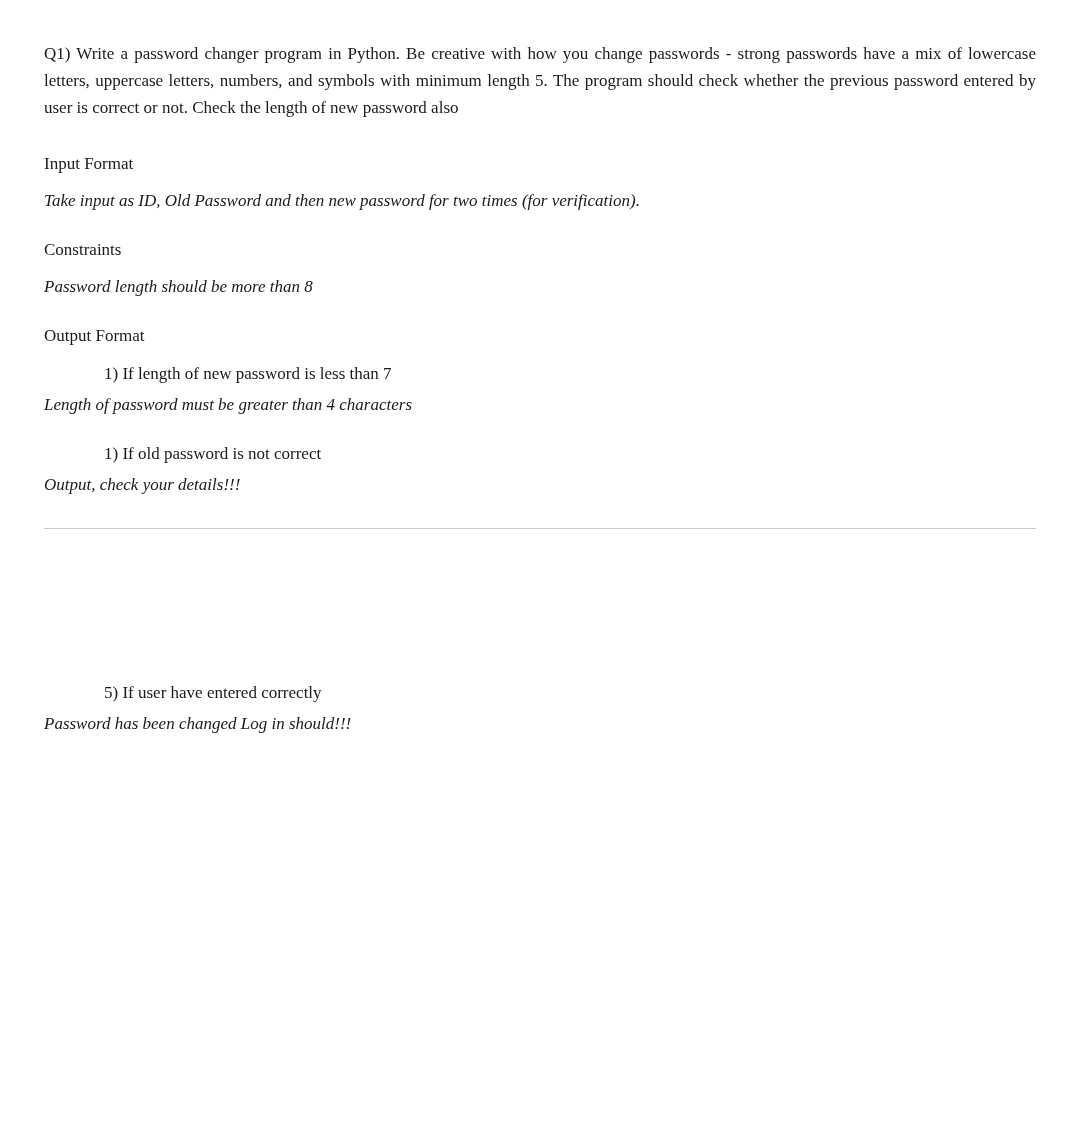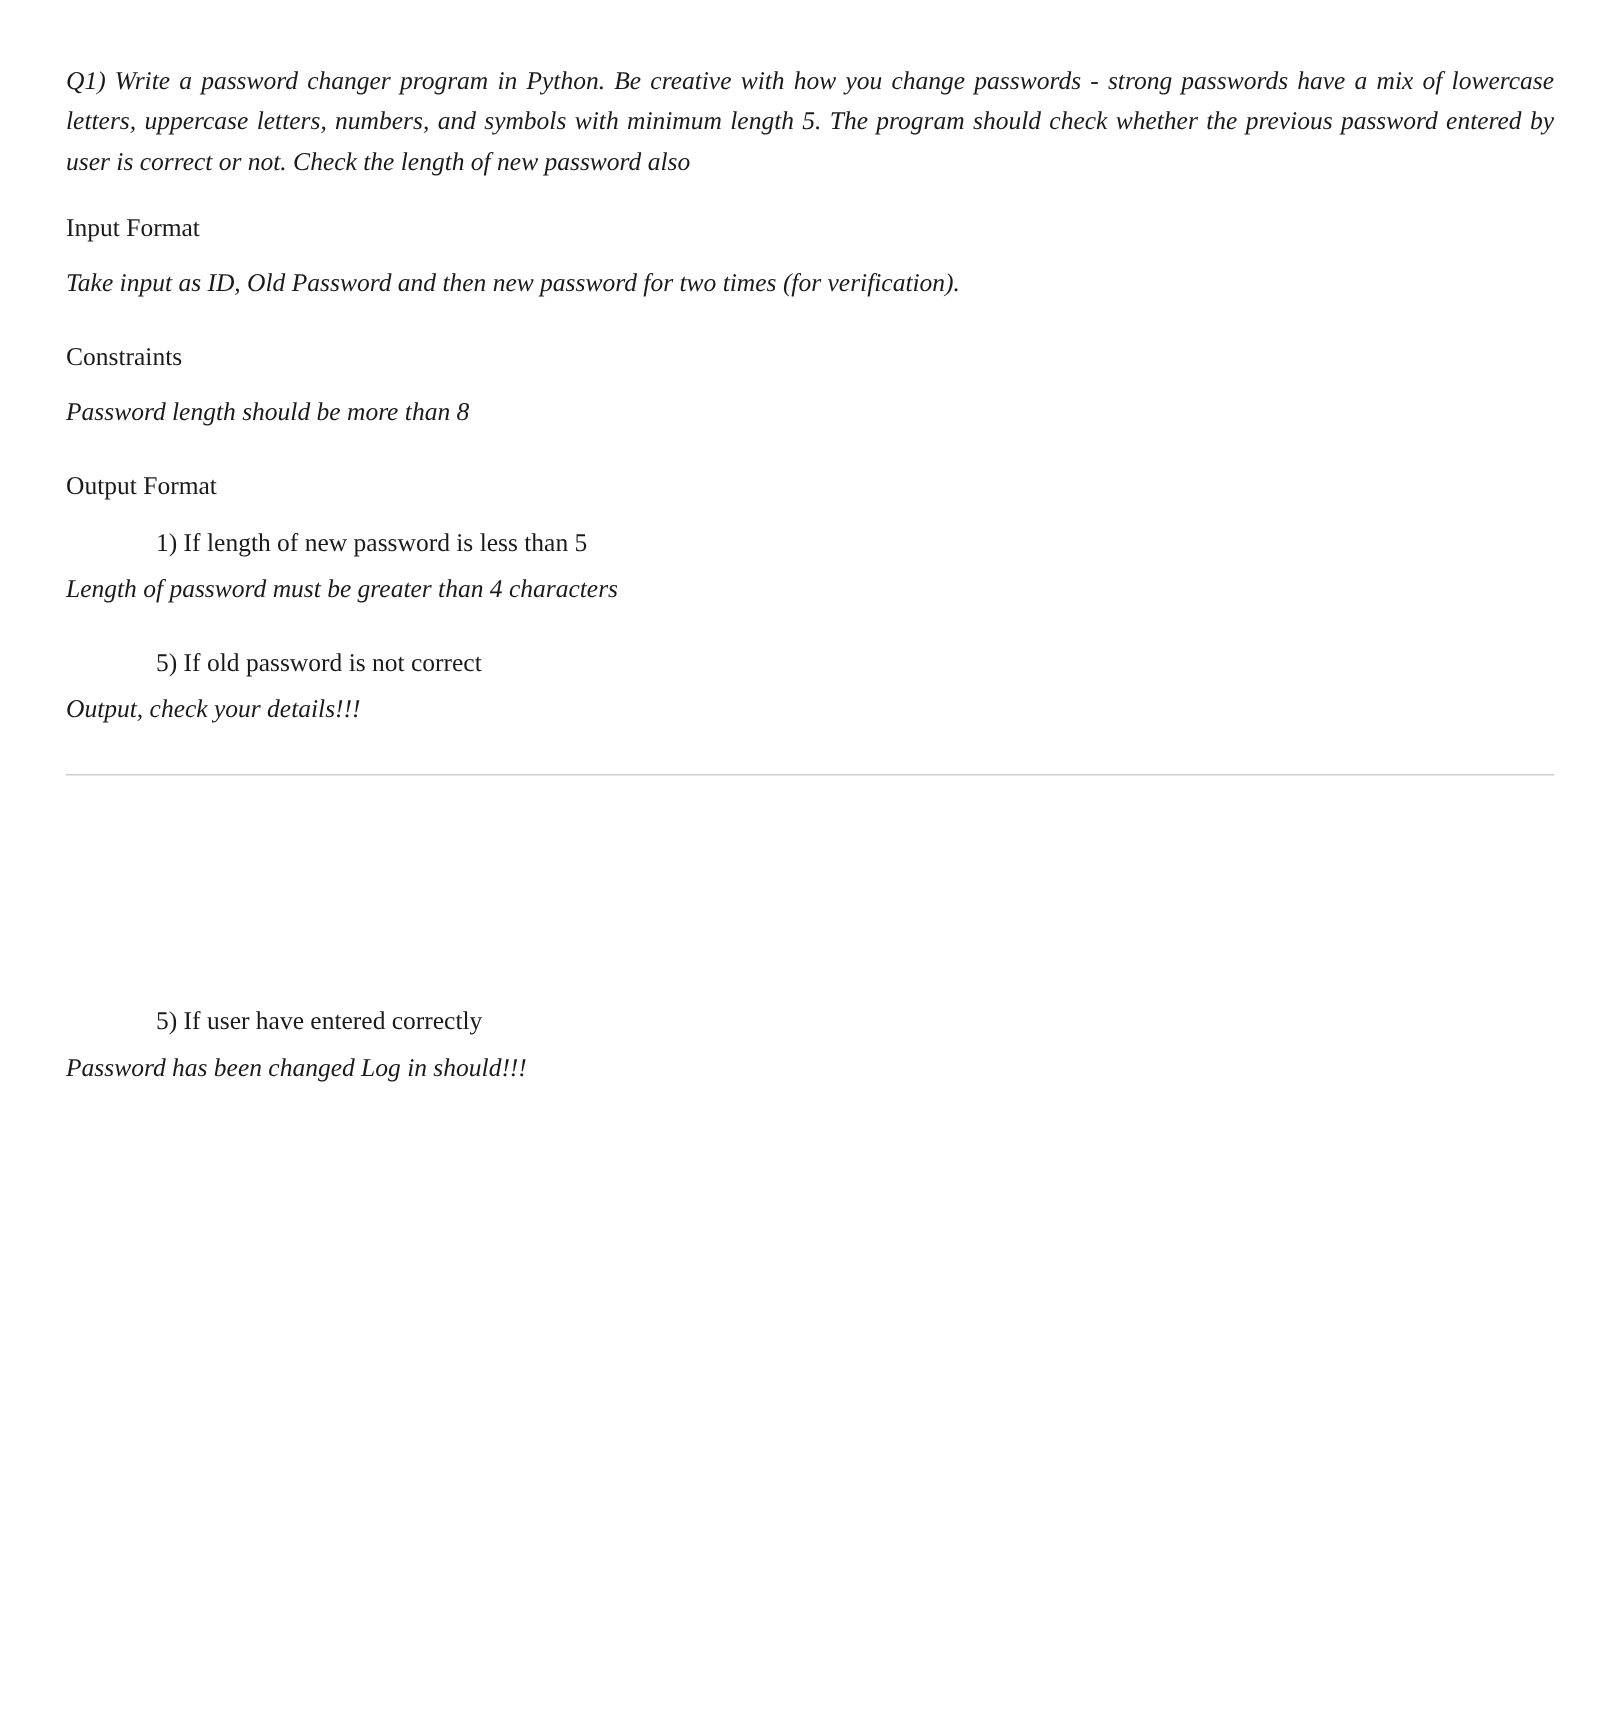--- a/index.html
+++ b/index.html
@@ -14,22 +14,21 @@
       font-size: 17px;
       line-height: 1.6;
       color: #1a1a1a;
       width: 1080px;
       min-height: 1145px;
       padding: 40px 44px 40px 44px;
     }
 
     .question-text {
       text-align: justify;
-      margin-bottom: 16px;
-      font-style: italic;
+      margin-bottom: 28px;
     }
 
     .section-heading {
       font-weight: normal;
       margin-bottom: 10px;
       margin-top: 6px;
     }
 
     .section-body {
       margin-bottom: 22px;
@@ -59,25 +58,25 @@
 <p class="section-heading">Input Format</p>
 
 <p class="section-body">Take input as ID, Old Password and then new password for two times (for verification).</p>
 
 <p class="section-heading">Constraints</p>
 
 <p class="section-body">Password length should be more than 8</p>
 
 <p class="section-heading">Output Format</p>
 
-<p class="indented-item">1)  If length of new password is less than 5</p>
+<p class="indented-item">1)  If length of new password is less than 7</p>
 
 <p class="section-body">Length of password must be greater than 4 characters</p>
 
-<p class="indented-item">5)  If old password is not correct</p>
+<p class="indented-item">1)  If old password is not correct</p>
 
 <p class="section-body">Output, check your details!!!</p>
 
 <hr class="divider">
 
 <div class="spacer"></div>
 
 <p class="indented-item">5)  If user have entered correctly</p>
 
 <p class="section-body">Password has been changed Log in should!!!</p>

